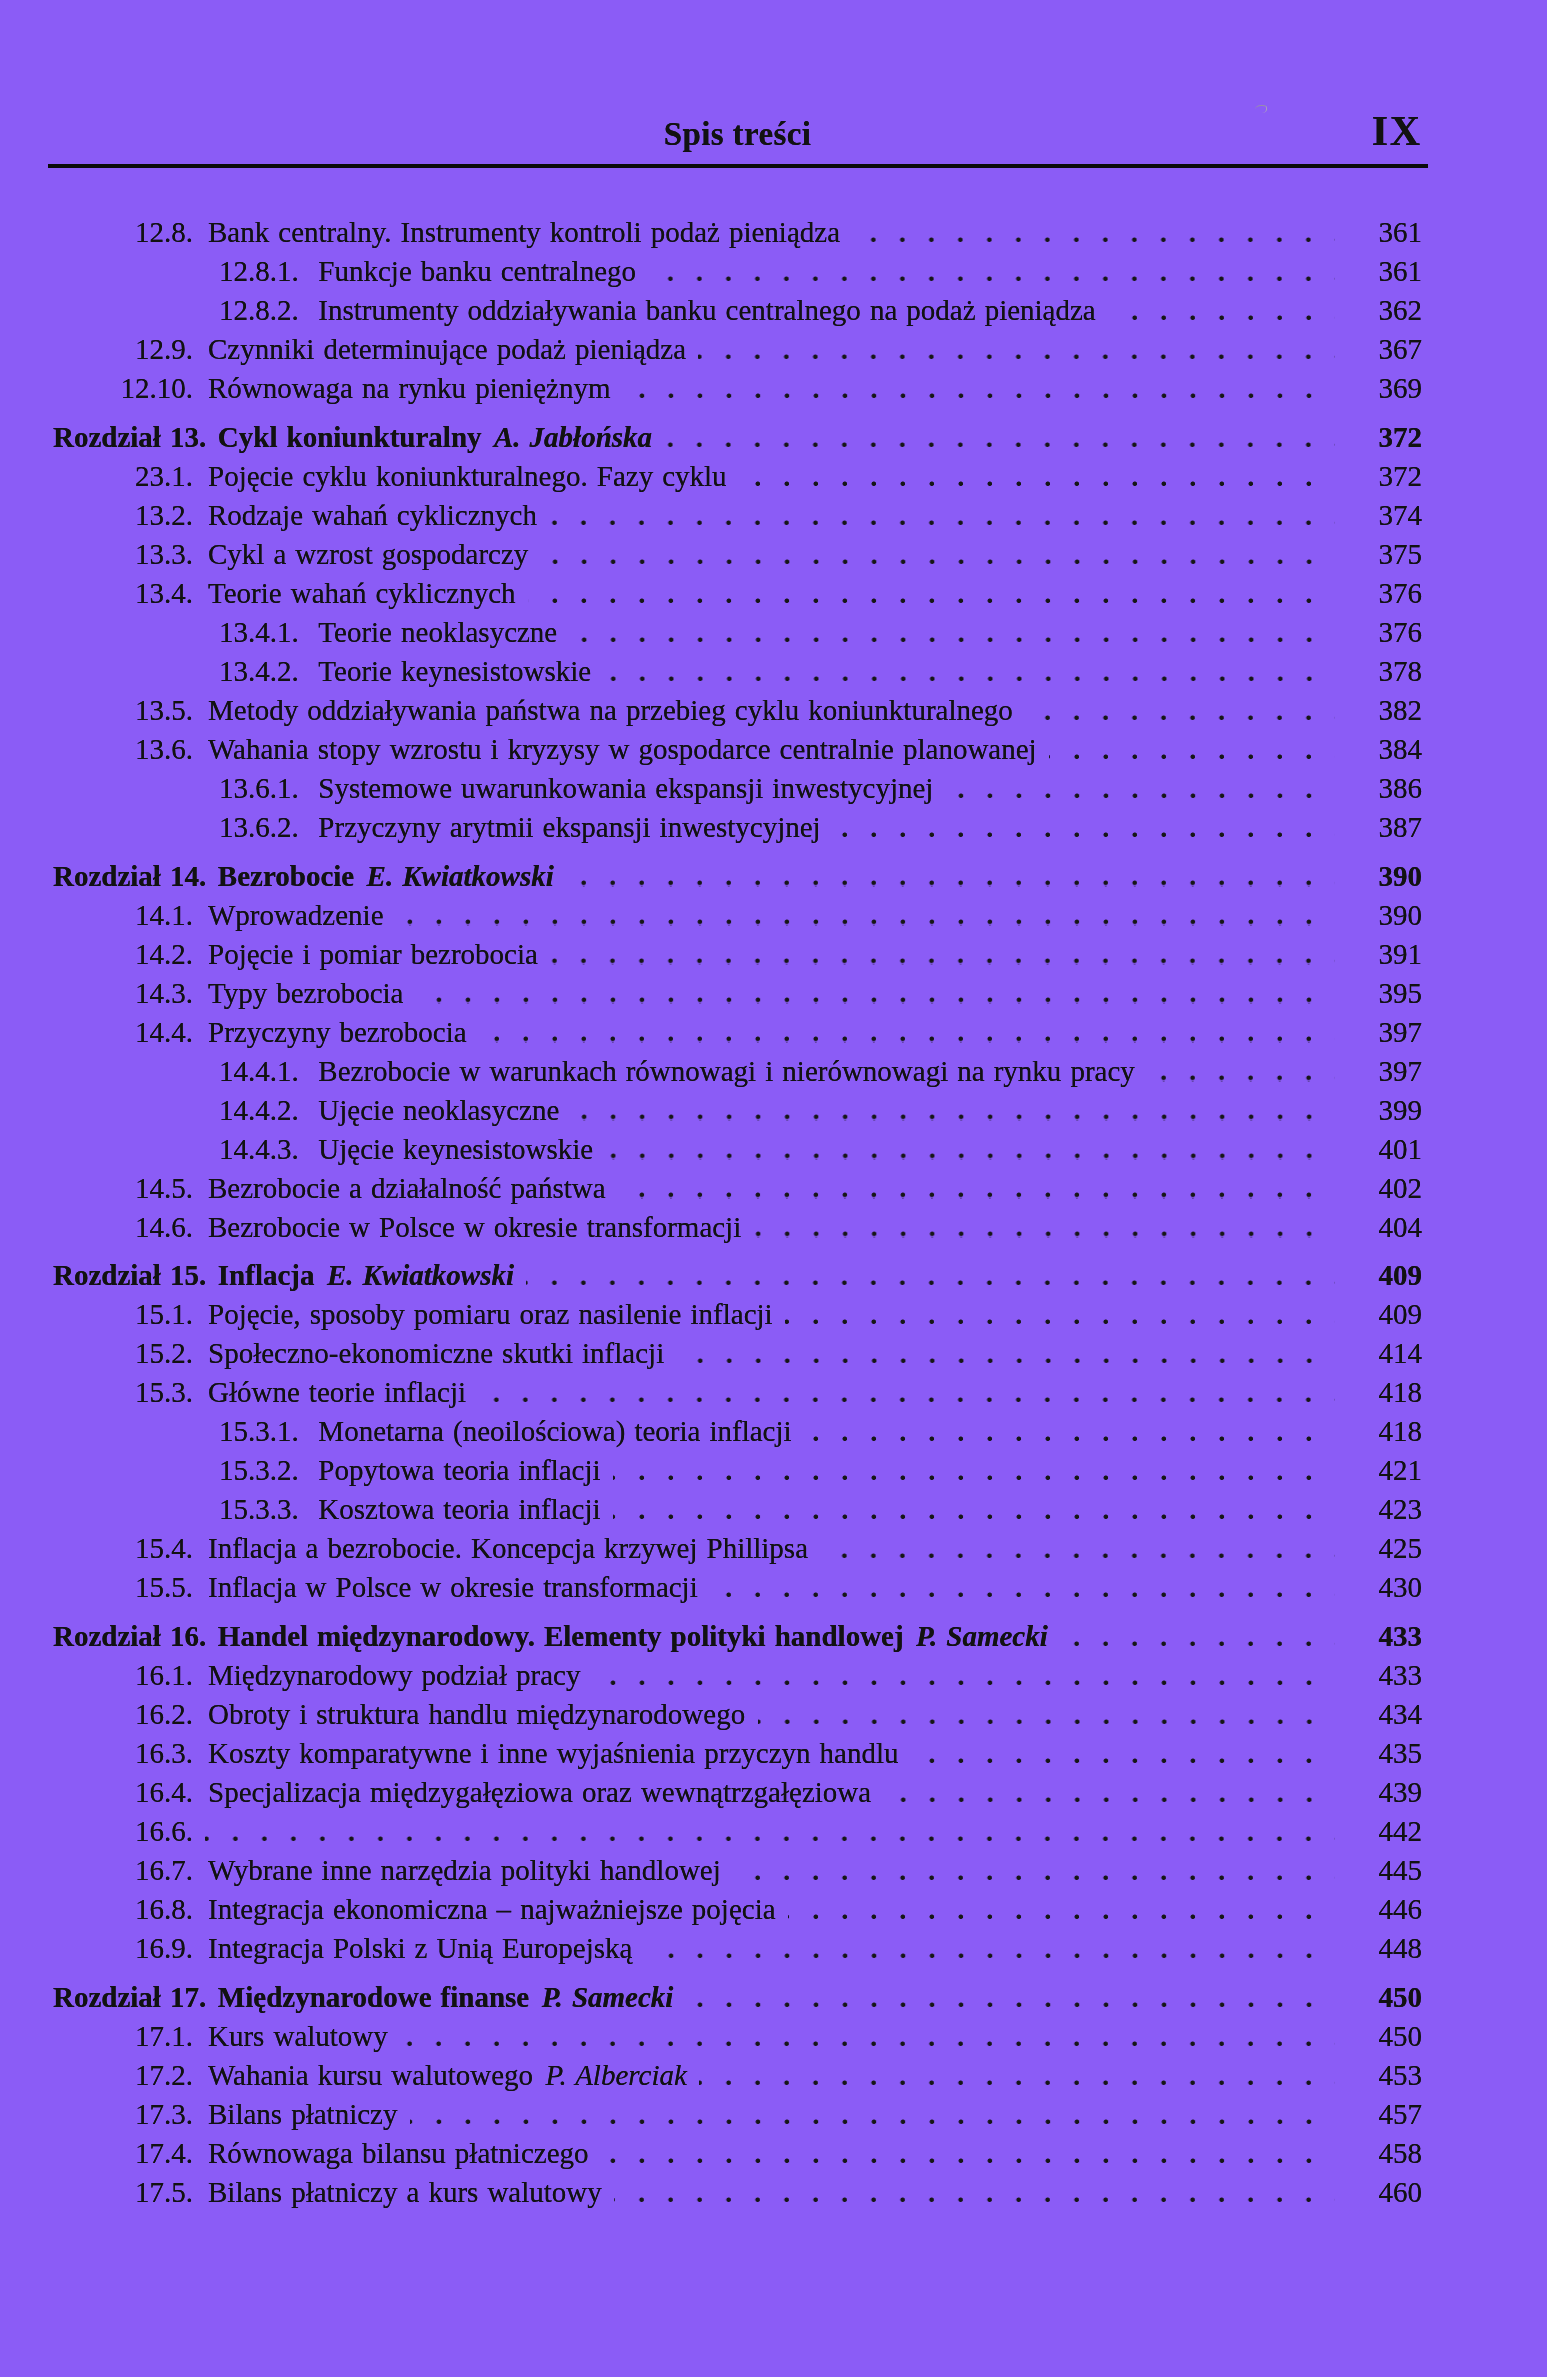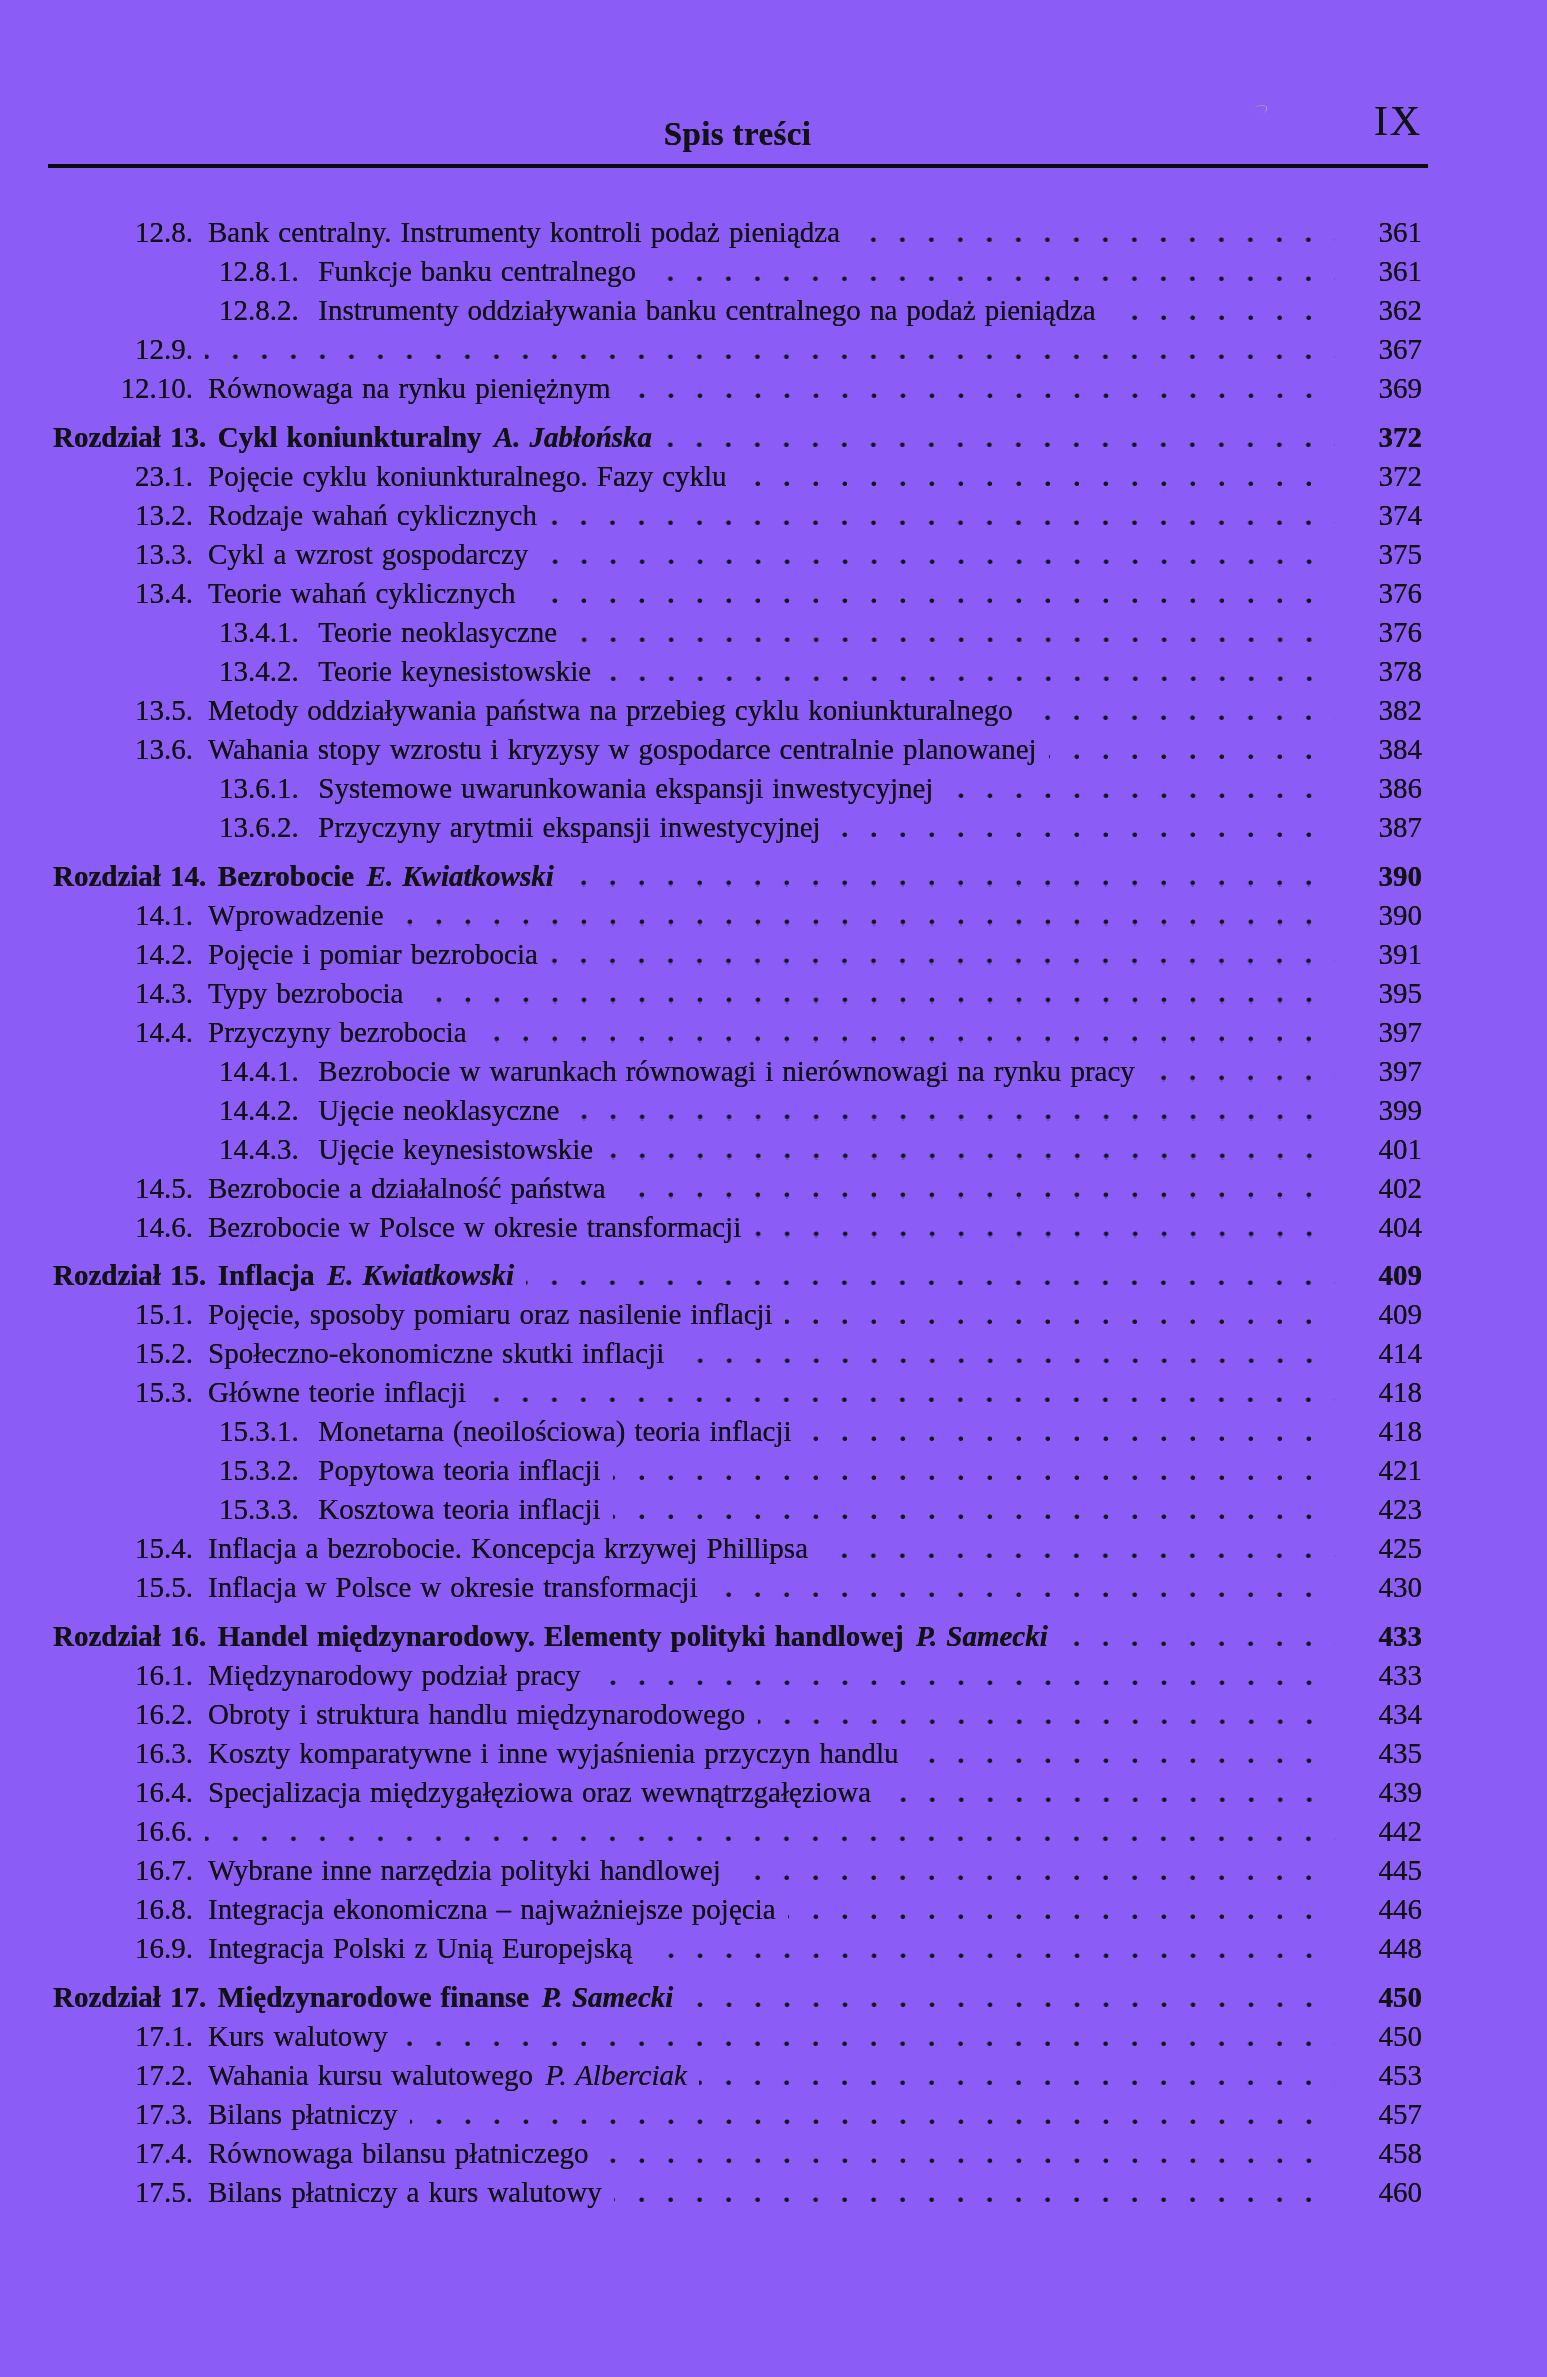--- a/index.html
+++ b/index.html
@@ -34,24 +34,24 @@
     top: 116px;
     left: 0;
     width: 100%;
     text-align: center;
     font-size: 33px;
     font-weight: bold;
     letter-spacing: 0.4px;
   }
   .page-roman {
     position: absolute;
-    top: 97px;
+    top: 107px;
     right: 0;
     font-size: 42px;
-    font-weight: normal;
+    font-weight: bold;
     letter-spacing: 1.8px;
   }
   .head-rule {
     position: absolute;
     top: 164px;
     left: -5.3px;
     width: 1380px;
     height: 4.4px;
     background: #0b0b0b;
   }
@@ -137,20 +137,21 @@
   </div>
         <div class="row lvl2">
     <span class="num">12.8.2.</span>
     <span class="title">Instrumenty oddziaływania banku centralnego na podaż pieniądza</span>
 
     <span class="leader"></span>
     <span class="page-num">362</span>
   </div>
         <div class="row lvl1">
     <span class="num">12.9.</span>
+    <span class="title">Czynniki determinujące podaż pieniądza</span>
 
     <span class="leader"></span>
     <span class="page-num">367</span>
   </div>
         <div class="row lvl1">
     <span class="num">12.10.</span>
     <span class="title">Równowaga na rynku pieniężnym</span>
 
     <span class="leader"></span>
     <span class="page-num">369</span>

